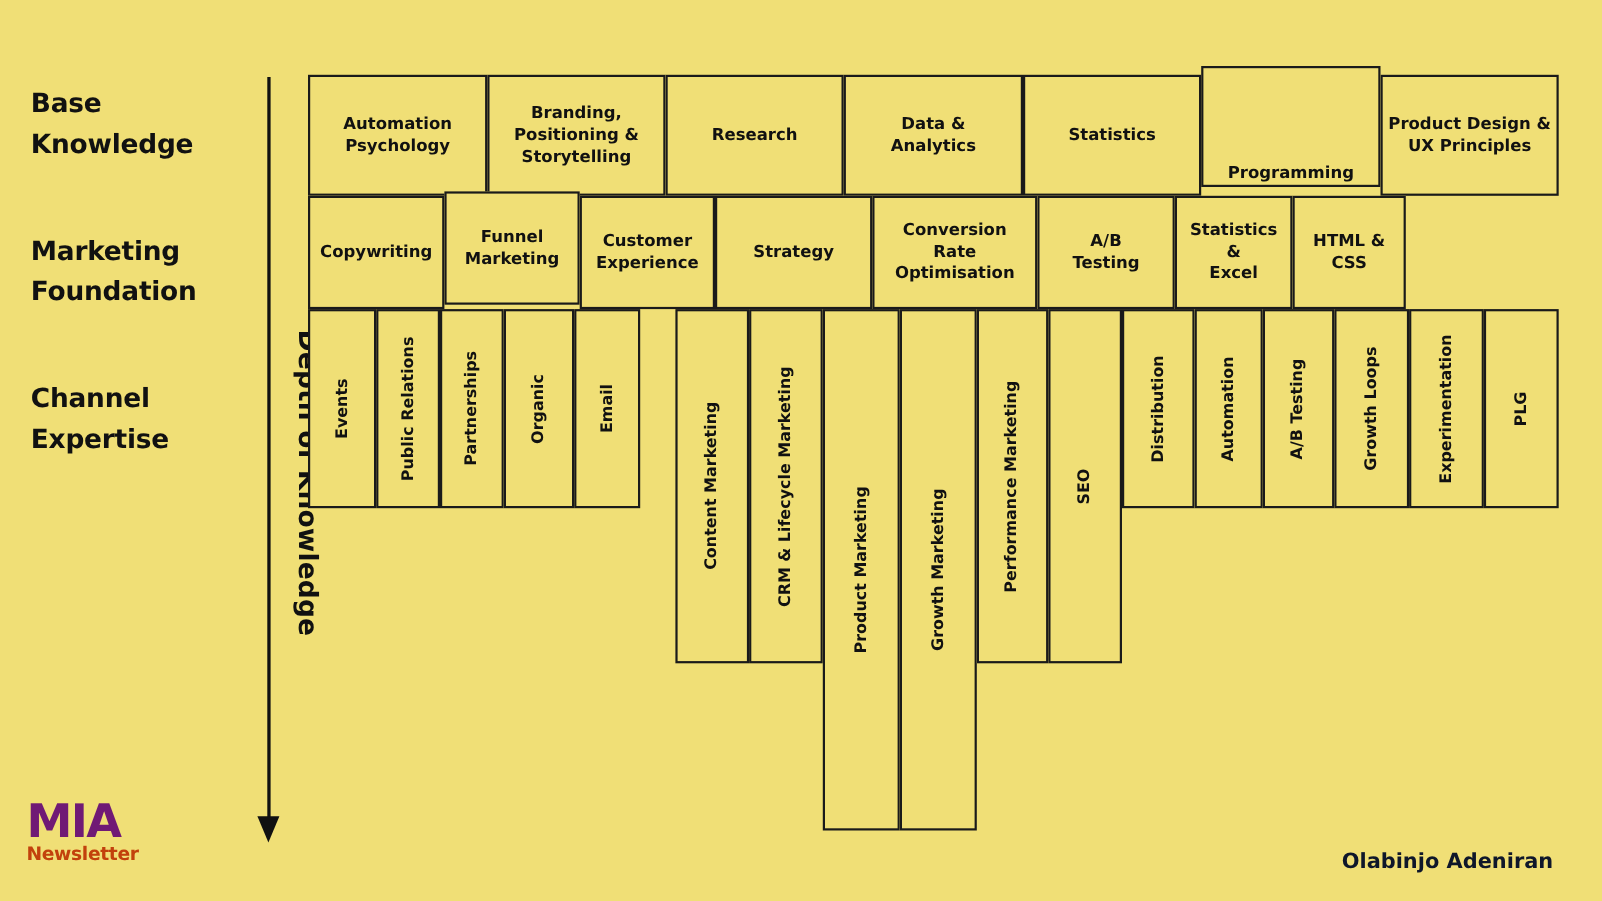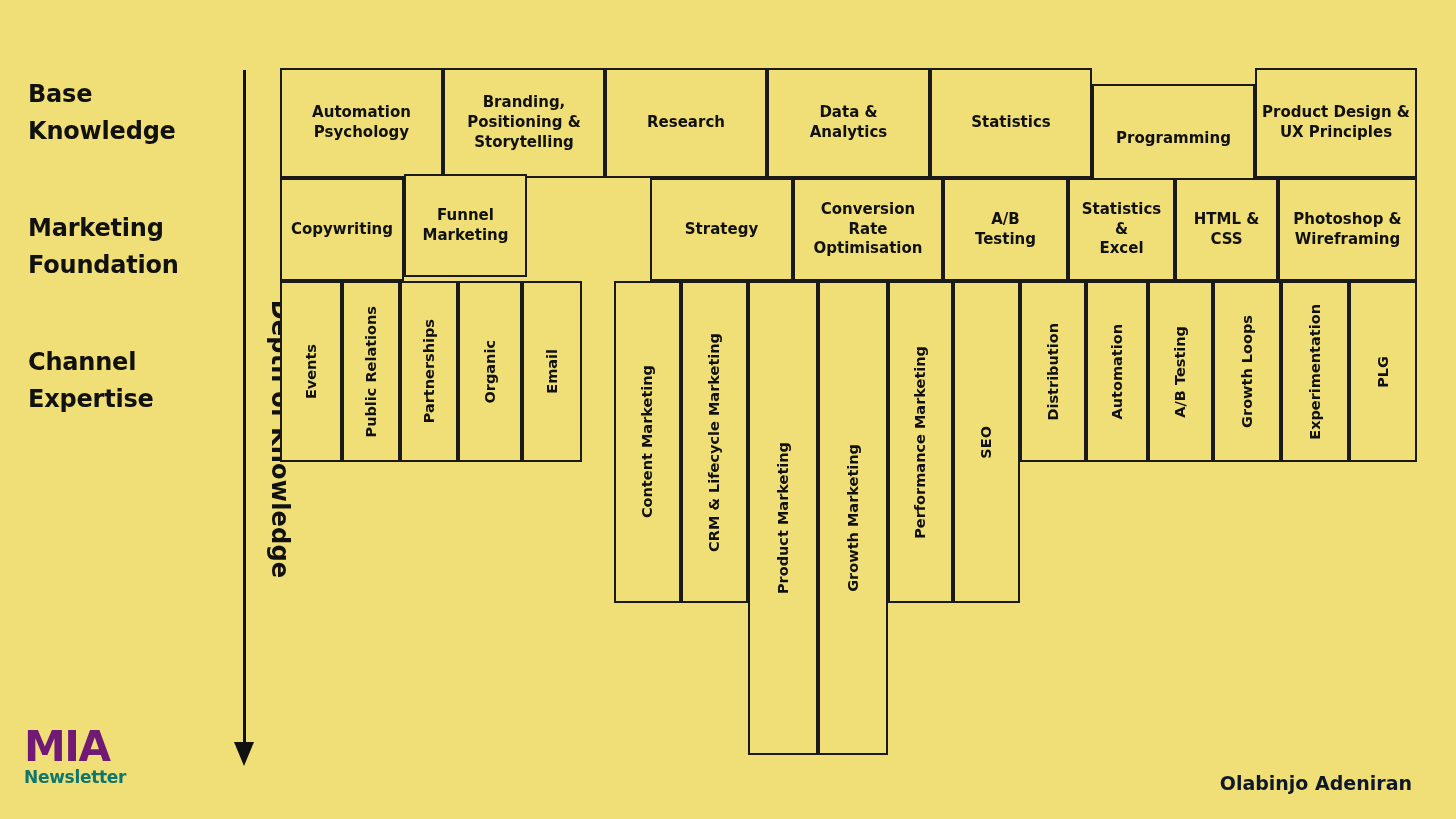--- a/index.html
+++ b/index.html
@@ -113,21 +113,21 @@
     font-weight: 800;
     letter-spacing: -1.5px;
     line-height: 0.98;
     color: #701a75;
   }
   #brand-newsletter {
     font-size: 17px;
     font-weight: 700;
     letter-spacing: -0.3px;
     line-height: 1.1;
-    color: #0f766e;
+    color: #c2410c;
     margin-top: 1px;
   }
   #author {
     position: absolute;
     right: 44px;
     top: 772px;
     font-size: 19px;
     font-weight: 700;
     color: #0f172a;
   }
@@ -170,33 +170,37 @@
     <div class="cell" style="left: 767px; top: 68px; width: 163px; height: 110px;">
       <span class="cell-text">Data &amp;
 Analytics</span>
     </div>
     <div class="cell" style="left: 605px; top: 68px; width: 162px; height: 110px;">
       <span class="cell-text">Research</span>
     </div>
     <div class="cell" style="left: 930px; top: 68px; width: 162px; height: 110px;">
       <span class="cell-text">Statistics</span>
     </div>
-    <div class="cell" style="left: 1092px; top: 84px; width: 163px; height: 110px;">
+    <div class="cell" style="left: 1092px; top: 60px; width: 163px; height: 110px; align-items: flex-end;">
       <span class="cell-text">Programming</span>
     </div>
     <div class="cell" style="left: 1255px; top: 68px; width: 162px; height: 110px;">
       <span class="cell-text">Product Design &amp;
 UX Principles</span>
     </div>
     <div class="cell" style="left: 280px; top: 178px; width: 124px; height: 103px; align-items: center;">
       <span class="cell-text">Copywriting</span>
     </div>
     <div class="cell" style="left: 404px; top: 174px; width: 123px; height: 103px; align-items: center;">
       <span class="cell-text">Funnel
 Marketing</span>
+    </div>
+    <div class="cell" style="left: 527px; top: 178px; width: 123px; height: 103px;">
+      <span class="cell-text">Customer
+Experience</span>
     </div>
     <div class="cell" style="left: 650px; top: 178px; width: 143px; height: 103px;">
       <span class="cell-text">Strategy</span>
     </div>
     <div class="cell" style="left: 943px; top: 178px; width: 125px; height: 103px;">
       <span class="cell-text">A/B
 Testing</span>
     </div>
     <div class="cell" style="left: 793px; top: 178px; width: 150px; height: 103px;">
       <span class="cell-text">Conversion
@@ -205,24 +209,20 @@
     </div>
     <div class="cell" style="left: 1068px; top: 178px; width: 107px; height: 103px;">
       <span class="cell-text">Statistics
 &amp;
 Excel</span>
     </div>
     <div class="cell" style="left: 1175px; top: 178px; width: 103px; height: 103px;">
       <span class="cell-text">HTML &amp;
 CSS</span>
     </div>
-    <div class="cell" style="left: 1278px; top: 178px; width: 139px; height: 103px;">
-      <span class="cell-text">Photoshop &amp;
-Wireframing</span>
-    </div>
     <div class="cell vert" style="left: 280px; top: 281px; width: 62px; height: 181px;">
       <span class="cell-text">Events</span>
     </div>
     <div class="cell vert" style="left: 342px; top: 281px; width: 58px; height: 181px;">
       <span class="cell-text">Public Relations</span>
     </div>
     <div class="cell vert" style="left: 400px; top: 281px; width: 58px; height: 181px;">
       <span class="cell-text">Partnerships</span>
     </div>
     <div class="cell vert" style="left: 458px; top: 281px; width: 64px; height: 181px;">

